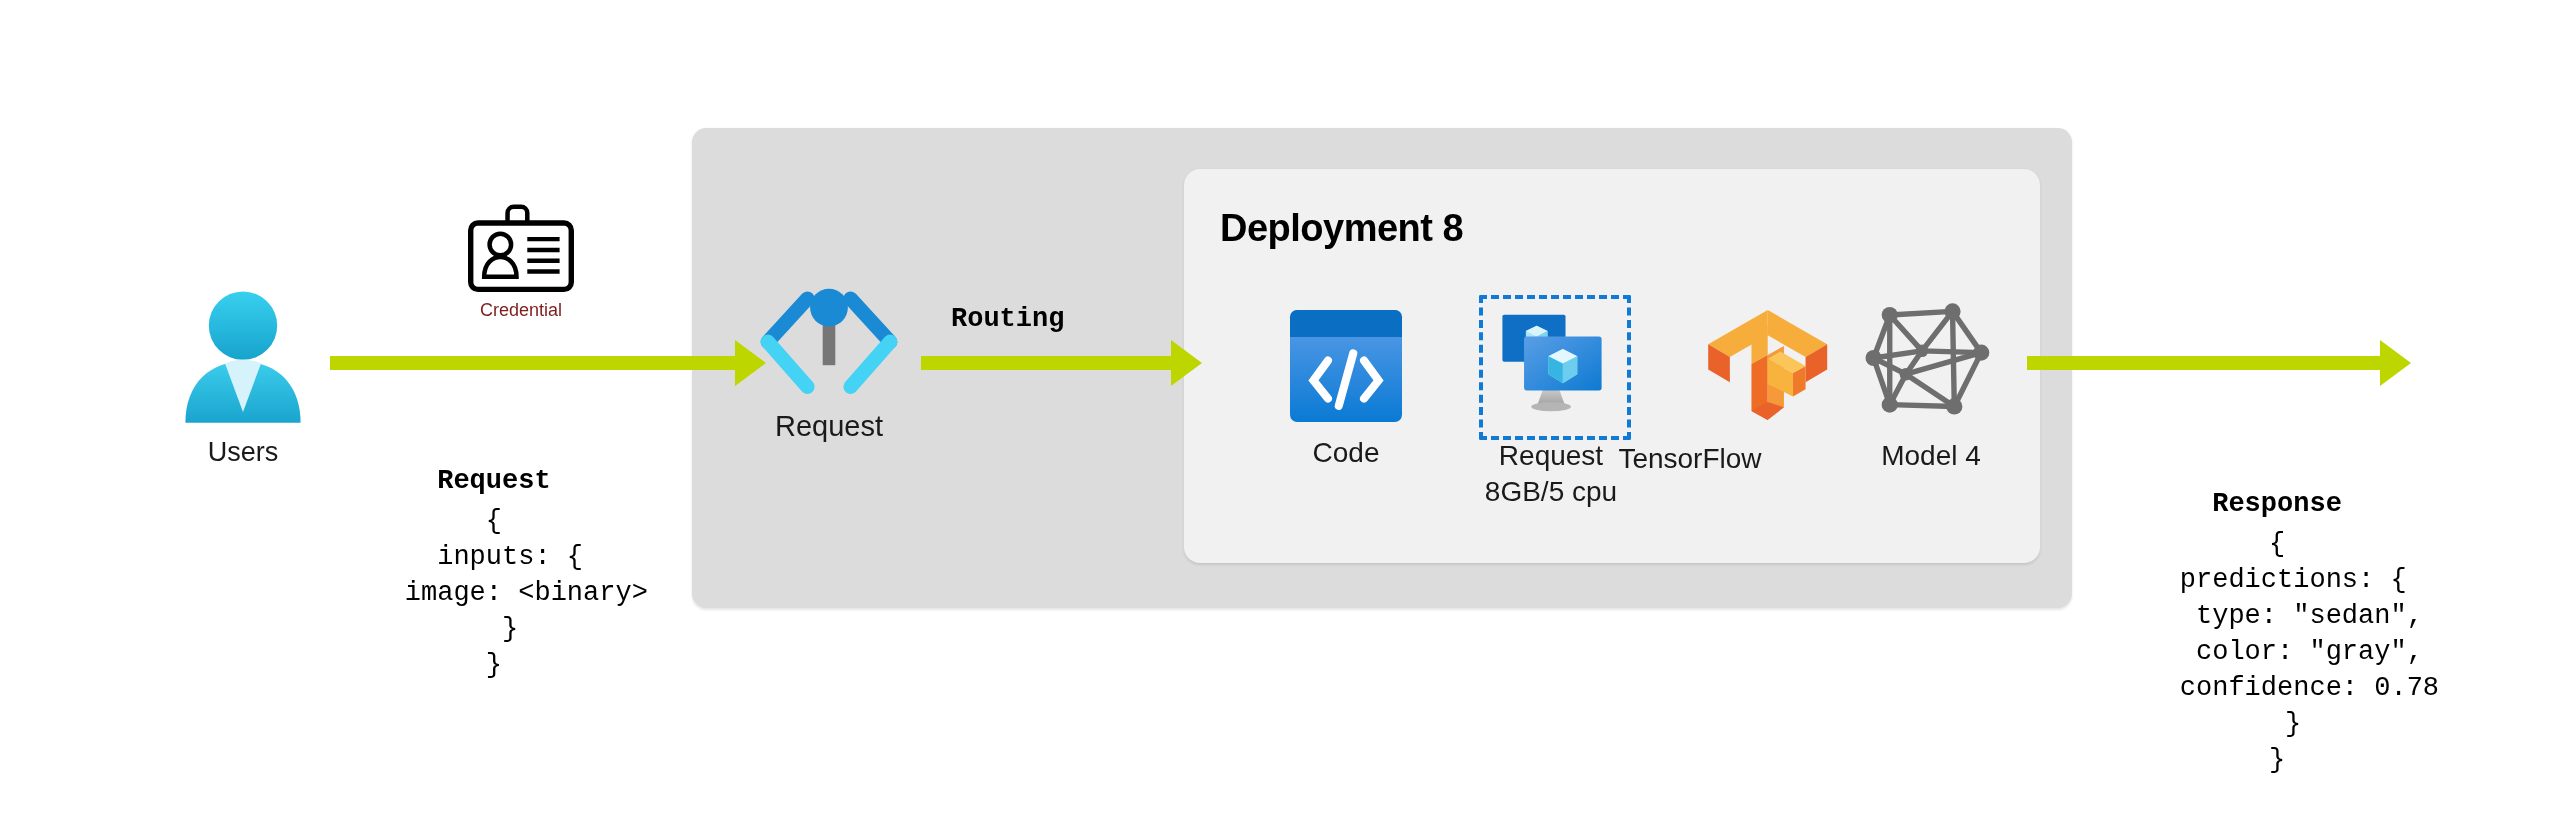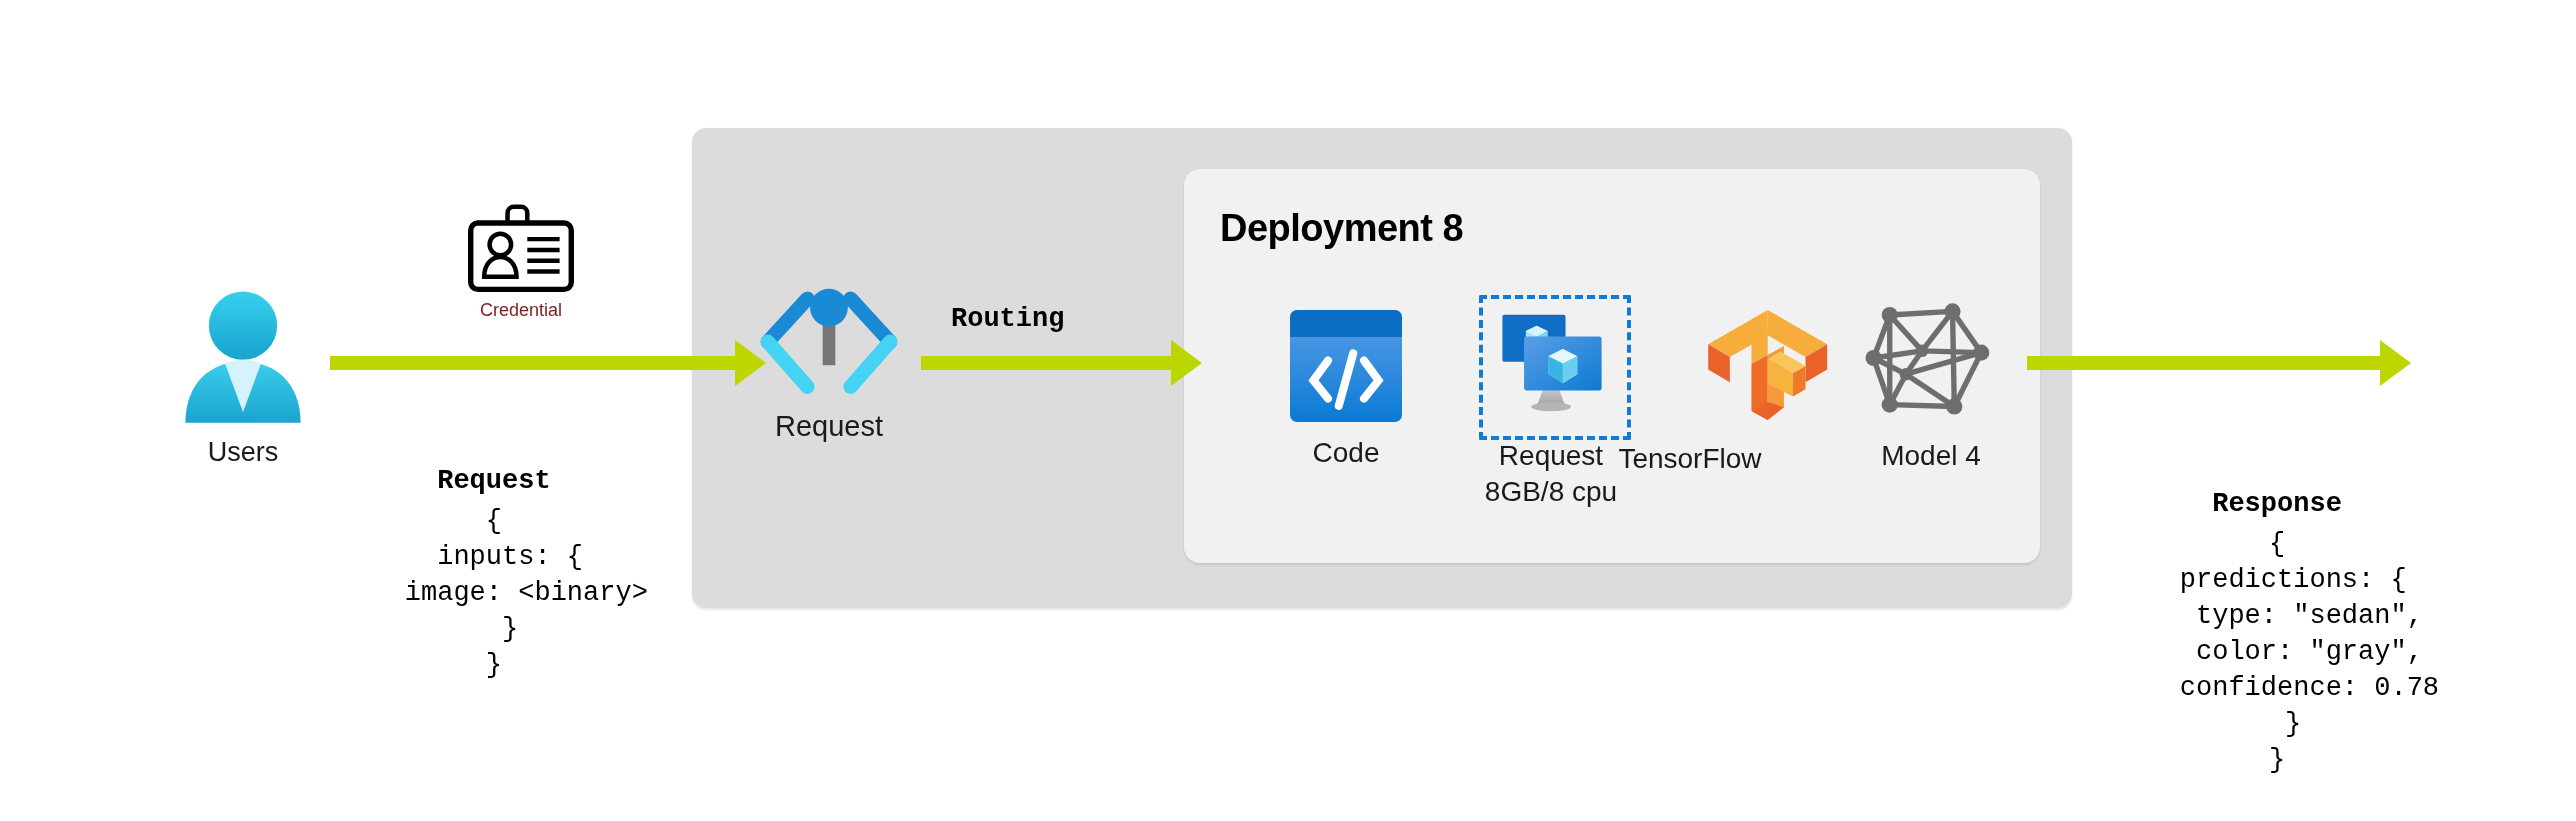--- a/index.html
+++ b/index.html
@@ -247,21 +247,21 @@
       <ellipse cx="60" cy="104" rx="22" ry="5" fill="#b5b5b5"></ellipse>
 
       <rect x="30" y="26" width="86" height="60" rx="3" fill="url(#screenFrontGrad)"></rect>
       <polygon points="73,40 89,48 89,68 73,78 57,68 57,48" fill="#a9e4f7"></polygon>
       <polygon points="73,40 89,48 73,56 57,48" fill="#e3f8fe"></polygon>
       <polygon points="73,56 89,48 89,68 73,78" fill="#6dcdee"></polygon>
       <polygon points="73,56 57,48 57,68 73,78" fill="#36b5e3"></polygon>
     </svg>
   </div>
   <div class="node-label" style="left:1461px; top:440px; width:180px; font-size:28px;">Request</div>
-  <div class="node-label" style="left:1461px; top:476px; width:180px; font-size:28px;">8GB/8 cpu</div>
+  <div class="node-label" style="left:1461px; top:476px; width:180px; font-size:28px;">8GB/5 cpu</div>
 
   <div class="abs" style="left:1701px; top:301px; width:128px; height:128px;">
     <svg width="128" height="128" viewBox="0 0 142 142" aria-hidden="true">
 
       <polygon points="8,48 74,10 74,38 32,62" fill="#f6ad3c"></polygon>
       <polygon points="8,48 32,62 32,90 8,76" fill="#e8622a"></polygon>
 
       <polygon points="74,10 140,48 116,62 74,38" fill="#f6ad3c"></polygon>
       <polygon points="140,48 140,76 116,90 116,62" fill="#e8622a"></polygon>
 

